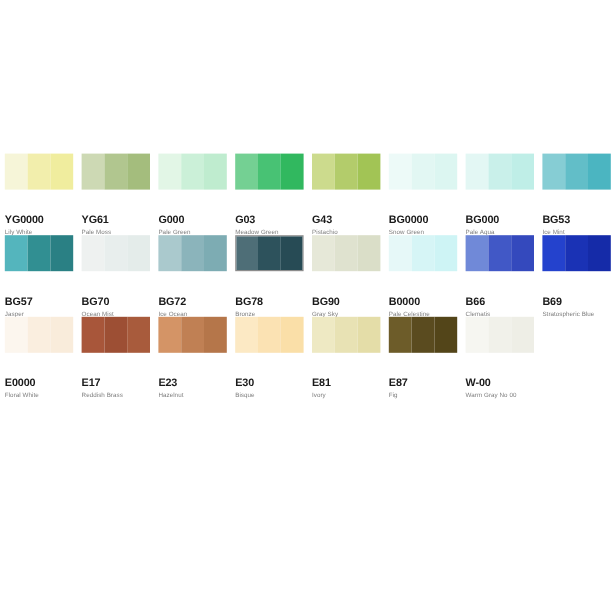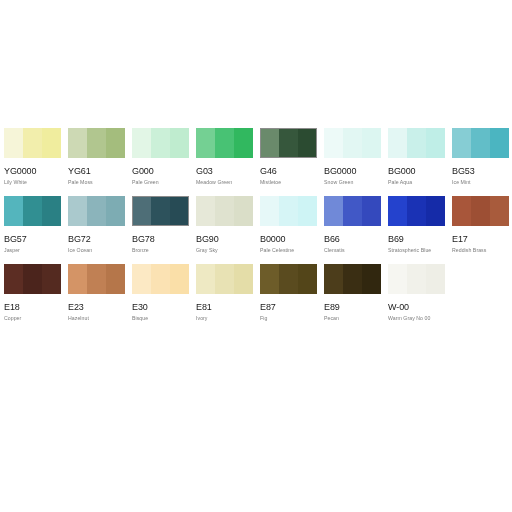--- a/index.html
+++ b/index.html
@@ -48,23 +48,23 @@
   }
   .swatch-color.bordered {
     border: 1px solid rgba(0,0,0,0.45);
   }
   .swatch-band {
     flex: 1 1 33.3333%;
     height: 100%;
   }
 
   .swatch-code {
-    margin-top: 8px;
+    margin-top: 20px;
     font-size: 9px;
-    font-weight: normal;
+    font-weight: bold;
     color: #1a1a1a;
     line-height: 11px;
     letter-spacing: -0.1px;
     white-space: nowrap;
   }
 
   .swatch-name {
     margin-top: 2px;
     font-size: 5.2px;
     color: #7d7d7d;
@@ -108,27 +108,27 @@
       <div class="swatch-cell">
         <div class="swatch-color">
           <div class="swatch-band" style="background: rgb(116, 208, 147);"></div>
           <div class="swatch-band" style="background: rgb(72, 194, 116);"></div>
           <div class="swatch-band" style="background: rgb(49, 184, 95);"></div>
         </div>
         <div class="swatch-code">G03</div>
         <div class="swatch-name">Meadow Green</div>
       </div>
       <div class="swatch-cell">
-        <div class="swatch-color bordered">
-          <div class="swatch-band" style="background: rgb(106, 138, 107);"></div>
-          <div class="swatch-band" style="background: rgb(54, 87, 60);"></div>
-          <div class="swatch-band" style="background: rgb(43, 75, 49);"></div>
-        </div>
-        <div class="swatch-code">G46</div>
-        <div class="swatch-name">Mistletoe</div>
+        <div class="swatch-color">
+          <div class="swatch-band" style="background: rgb(204, 219, 141);"></div>
+          <div class="swatch-band" style="background: rgb(179, 204, 107);"></div>
+          <div class="swatch-band" style="background: rgb(162, 196, 85);"></div>
+        </div>
+        <div class="swatch-code">G43</div>
+        <div class="swatch-name">Pistachio</div>
       </div>
       <div class="swatch-cell">
         <div class="swatch-color">
           <div class="swatch-band" style="background: rgb(237, 250, 248);"></div>
           <div class="swatch-band" style="background: rgb(226, 247, 243);"></div>
           <div class="swatch-band" style="background: rgb(220, 246, 241);"></div>
         </div>
         <div class="swatch-code">BG0000</div>
         <div class="swatch-name">Snow Green</div>
       </div>
@@ -151,20 +151,29 @@
         <div class="swatch-name">Ice Mint</div>
       </div>
       <div class="swatch-cell">
         <div class="swatch-color">
           <div class="swatch-band" style="background: rgb(84, 181, 189);"></div>
           <div class="swatch-band" style="background: rgb(49, 143, 146);"></div>
           <div class="swatch-band" style="background: rgb(42, 128, 132);"></div>
         </div>
         <div class="swatch-code">BG57</div>
         <div class="swatch-name">Jasper</div>
+      </div>
+      <div class="swatch-cell">
+        <div class="swatch-color">
+          <div class="swatch-band" style="background: rgb(238, 241, 240);"></div>
+          <div class="swatch-band" style="background: rgb(232, 238, 237);"></div>
+          <div class="swatch-band" style="background: rgb(228, 236, 234);"></div>
+        </div>
+        <div class="swatch-code">BG70</div>
+        <div class="swatch-name">Ocean Mist</div>
       </div>
       <div class="swatch-cell">
         <div class="swatch-color">
           <div class="swatch-band" style="background: rgb(170, 201, 205);"></div>
           <div class="swatch-band" style="background: rgb(139, 180, 187);"></div>
           <div class="swatch-band" style="background: rgb(125, 172, 179);"></div>
         </div>
         <div class="swatch-code">BG72</div>
         <div class="swatch-name">Ice Ocean</div>
       </div>
@@ -208,38 +217,38 @@
         <div class="swatch-color">
           <div class="swatch-band" style="background: rgb(36, 66, 205);"></div>
           <div class="swatch-band" style="background: rgb(26, 50, 181);"></div>
           <div class="swatch-band" style="background: rgb(21, 43, 168);"></div>
         </div>
         <div class="swatch-code">B69</div>
         <div class="swatch-name">Stratospheric Blue</div>
       </div>
       <div class="swatch-cell">
         <div class="swatch-color">
+          <div class="swatch-band" style="background: rgb(252, 246, 238);"></div>
+          <div class="swatch-band" style="background: rgb(250, 238, 223);"></div>
+          <div class="swatch-band" style="background: rgb(249, 236, 219);"></div>
+        </div>
+        <div class="swatch-code">E0000</div>
+        <div class="swatch-name">Floral White</div>
+      </div>
+      <div class="swatch-cell">
+        <div class="swatch-color">
           <div class="swatch-band" style="background: rgb(168, 86, 58);"></div>
           <div class="swatch-band" style="background: rgb(157, 79, 52);"></div>
           <div class="swatch-band" style="background: rgb(168, 91, 60);"></div>
         </div>
         <div class="swatch-code">E17</div>
         <div class="swatch-name">Reddish Brass</div>
       </div>
       <div class="swatch-cell">
         <div class="swatch-color">
-          <div class="swatch-band" style="background: rgb(92, 45, 35);"></div>
-          <div class="swatch-band" style="background: rgb(75, 36, 28);"></div>
-          <div class="swatch-band" style="background: rgb(84, 42, 32);"></div>
-        </div>
-        <div class="swatch-code">E18</div>
-        <div class="swatch-name">Copper</div>
-      </div>
-      <div class="swatch-cell">
-        <div class="swatch-color">
           <div class="swatch-band" style="background: rgb(212, 148, 102);"></div>
           <div class="swatch-band" style="background: rgb(192, 128, 84);"></div>
           <div class="swatch-band" style="background: rgb(181, 118, 74);"></div>
         </div>
         <div class="swatch-code">E23</div>
         <div class="swatch-name">Hazelnut</div>
       </div>
       <div class="swatch-cell">
         <div class="swatch-color">
           <div class="swatch-band" style="background: rgb(252, 233, 196);"></div>
@@ -262,29 +271,20 @@
         <div class="swatch-color">
           <div class="swatch-band" style="background: rgb(109, 92, 41);"></div>
           <div class="swatch-band" style="background: rgb(90, 75, 31);"></div>
           <div class="swatch-band" style="background: rgb(83, 69, 25);"></div>
         </div>
         <div class="swatch-code">E87</div>
         <div class="swatch-name">Fig</div>
       </div>
       <div class="swatch-cell">
         <div class="swatch-color">
-          <div class="swatch-band" style="background: rgb(76, 61, 27);"></div>
-          <div class="swatch-band" style="background: rgb(58, 46, 19);"></div>
-          <div class="swatch-band" style="background: rgb(49, 39, 15);"></div>
-        </div>
-        <div class="swatch-code">E89</div>
-        <div class="swatch-name">Pecan</div>
-      </div>
-      <div class="swatch-cell">
-        <div class="swatch-color">
           <div class="swatch-band" style="background: rgb(246, 246, 241);"></div>
           <div class="swatch-band" style="background: rgb(241, 241, 234);"></div>
           <div class="swatch-band" style="background: rgb(238, 238, 230);"></div>
         </div>
         <div class="swatch-code">W-00</div>
         <div class="swatch-name">Warm Gray No 00</div>
       </div>
     </div>
 </div>
 

